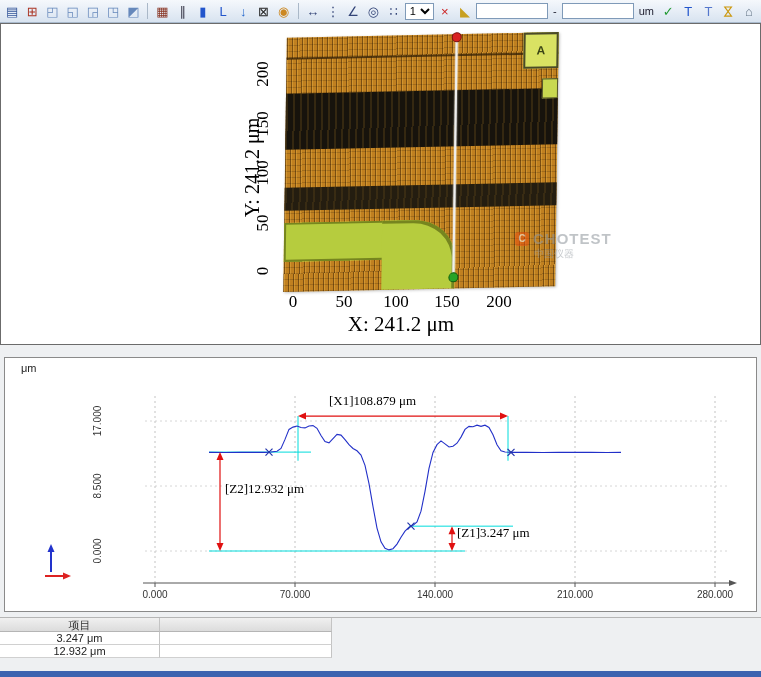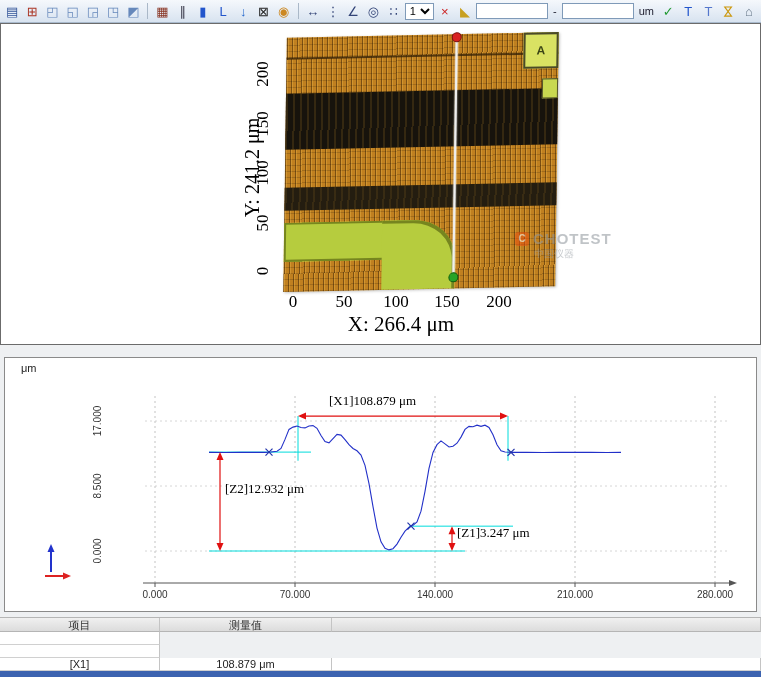--- a/index.html
+++ b/index.html
@@ -197,21 +197,21 @@
       <span class="ytick3" style="top: 189px;">50</span>
       <span class="ytick3" style="top: 237px;">0</span>
     </div>
   <div id="xticks3d">
       <span class="xtick3" style="left: 272px;">0</span>
       <span class="xtick3" style="left: 323px;">50</span>
       <span class="xtick3" style="left: 375px;">100</span>
       <span class="xtick3" style="left: 426px;">150</span>
       <span class="xtick3" style="left: 478px;">200</span>
     </div>
-  <div class="xtitle3">X: 266.4 μm</div>
+  <div class="xtitle3">X: 241.2 μm</div>
 
   <div class="wmark">
     <div class="row1">
       <span class="wlogo">C</span>
       <span class="wname">CHOTEST</span>
     </div>
     <div class="wsub">中国仪器</div>
   </div>
 </div>
 
@@ -265,28 +265,24 @@
       <line x1="46" y1="214" x2="46" y2="190" stroke="#2233cc" stroke-width="2"></line>
       <path d="M46,186 l-3.5,8 l7,0 z" fill="#2233cc"></path>
       <line x1="40" y1="218" x2="62" y2="218" stroke="#dd2222" stroke-width="2"></line>
       <path d="M66,218 l-8,-3.5 l0,7 z" fill="#dd2222"></path>
     </svg>
 </div>
 
 <div class="measTable" id="measTable">
     <div class="trow head">
       <div>项目</div>
-      <div>测量值</div>
       <div></div>
     </div>
     <div class="trow">
+      <div>3.247 μm</div>
       <div></div>
     </div>
     <div class="trow">
+      <div>12.932 μm</div>
       <div></div>
     </div>
-    <div class="trow">
-      <div>[X1]</div>
-      <div>108.879 μm</div>
-      <div></div>
-    </div>
   </div>
 <div class="bottomStrip"></div>
 
 </body></html>

